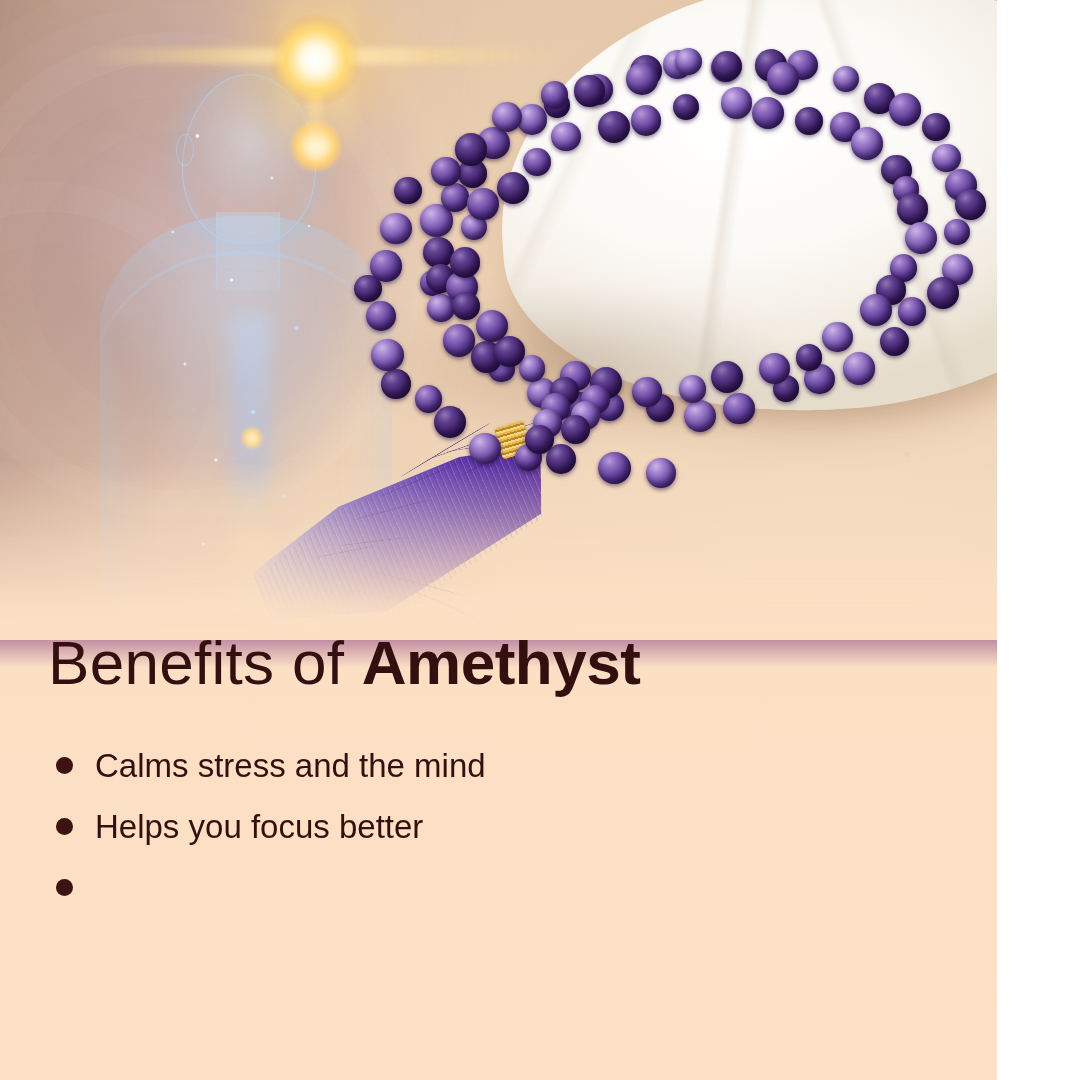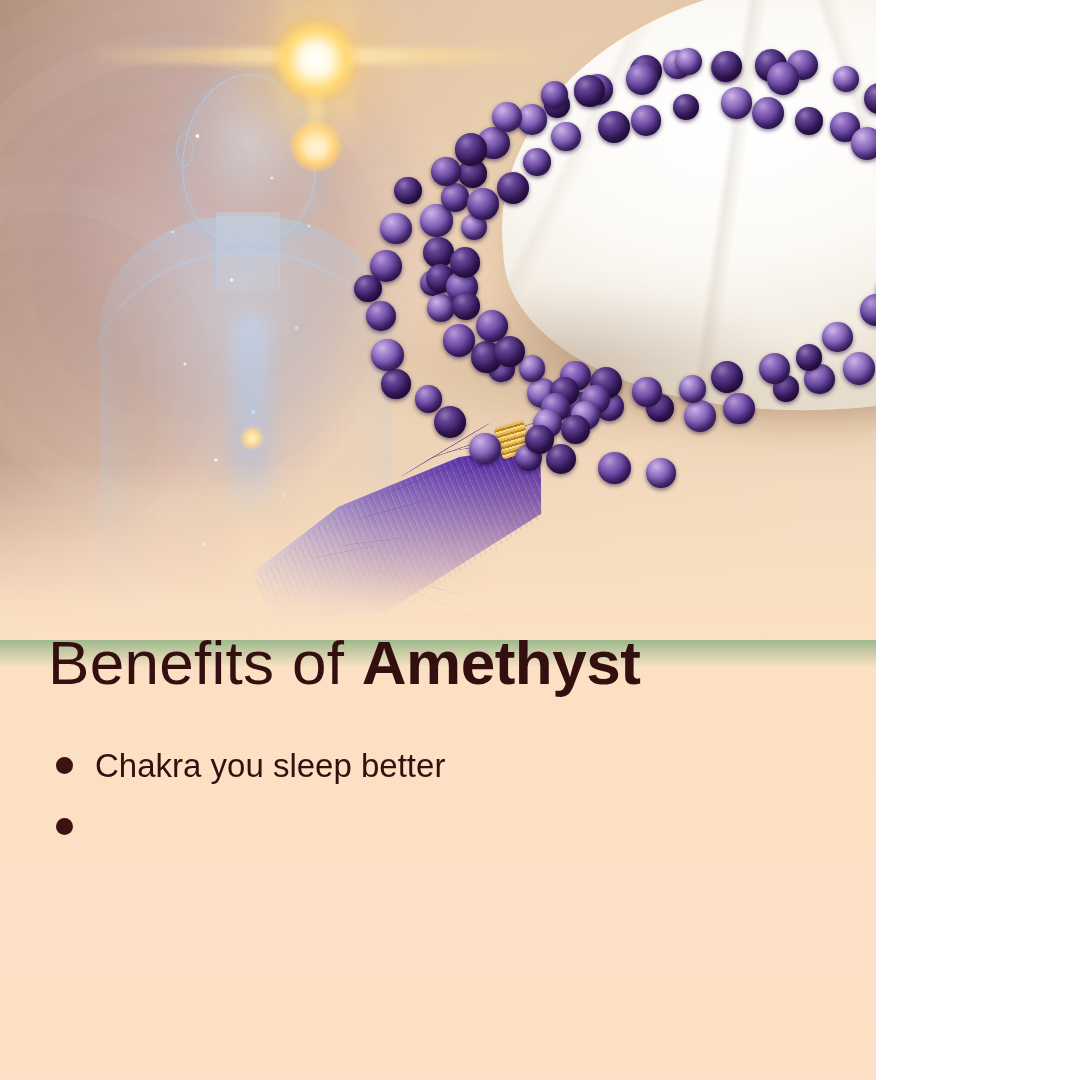--- a/index.html
+++ b/index.html
@@ -1,23 +1,23 @@
 <!DOCTYPE html>
 <html><head>
 <meta charset="utf-8">
 <title>Benefits of Amethyst</title>
 <style>
   html,body{margin:0;padding:0;background:#fff;}
   body{font-family:"Liberation Sans", sans-serif;}
 
   #card{
     position:relative;
-    width:876px;height:1080px;
+    width:997px;height:1080px;
     overflow:hidden;
-    background:#15803d;
+    background:#701a75;
   }
 
   
   #photo{
     position:absolute;left:0;top:0;width:1080px;height:640px;
     overflow:hidden;
     background:
       
       radial-gradient(120% 90% at 78% 78%, #F3DBC0 0%, #EFD4B6 40%, #E8CCAE 75%, #E3C6A8 100%);
   }
@@ -436,18 +436,19 @@
   </div>
 
   <div id="panel">
 
     <div id="heading">
       <span class="thin">Benefits of</span>
       <span class="bold">Amethyst</span>
     </div>
 
     <ul id="bullets">
-        <li class="bullet"><span class="dot"></span><span>Chakra you sleep better</span></li>
+        <li class="bullet"><span class="dot"></span><span>Calms stress and the mind</span></li>
+        <li class="bullet"><span class="dot"></span><span>Helps you focus better</span></li>
         <li class="bullet"><span class="dot"></span></li>
       </ul>
 
   </div>
 </div>
 
 </body></html>

